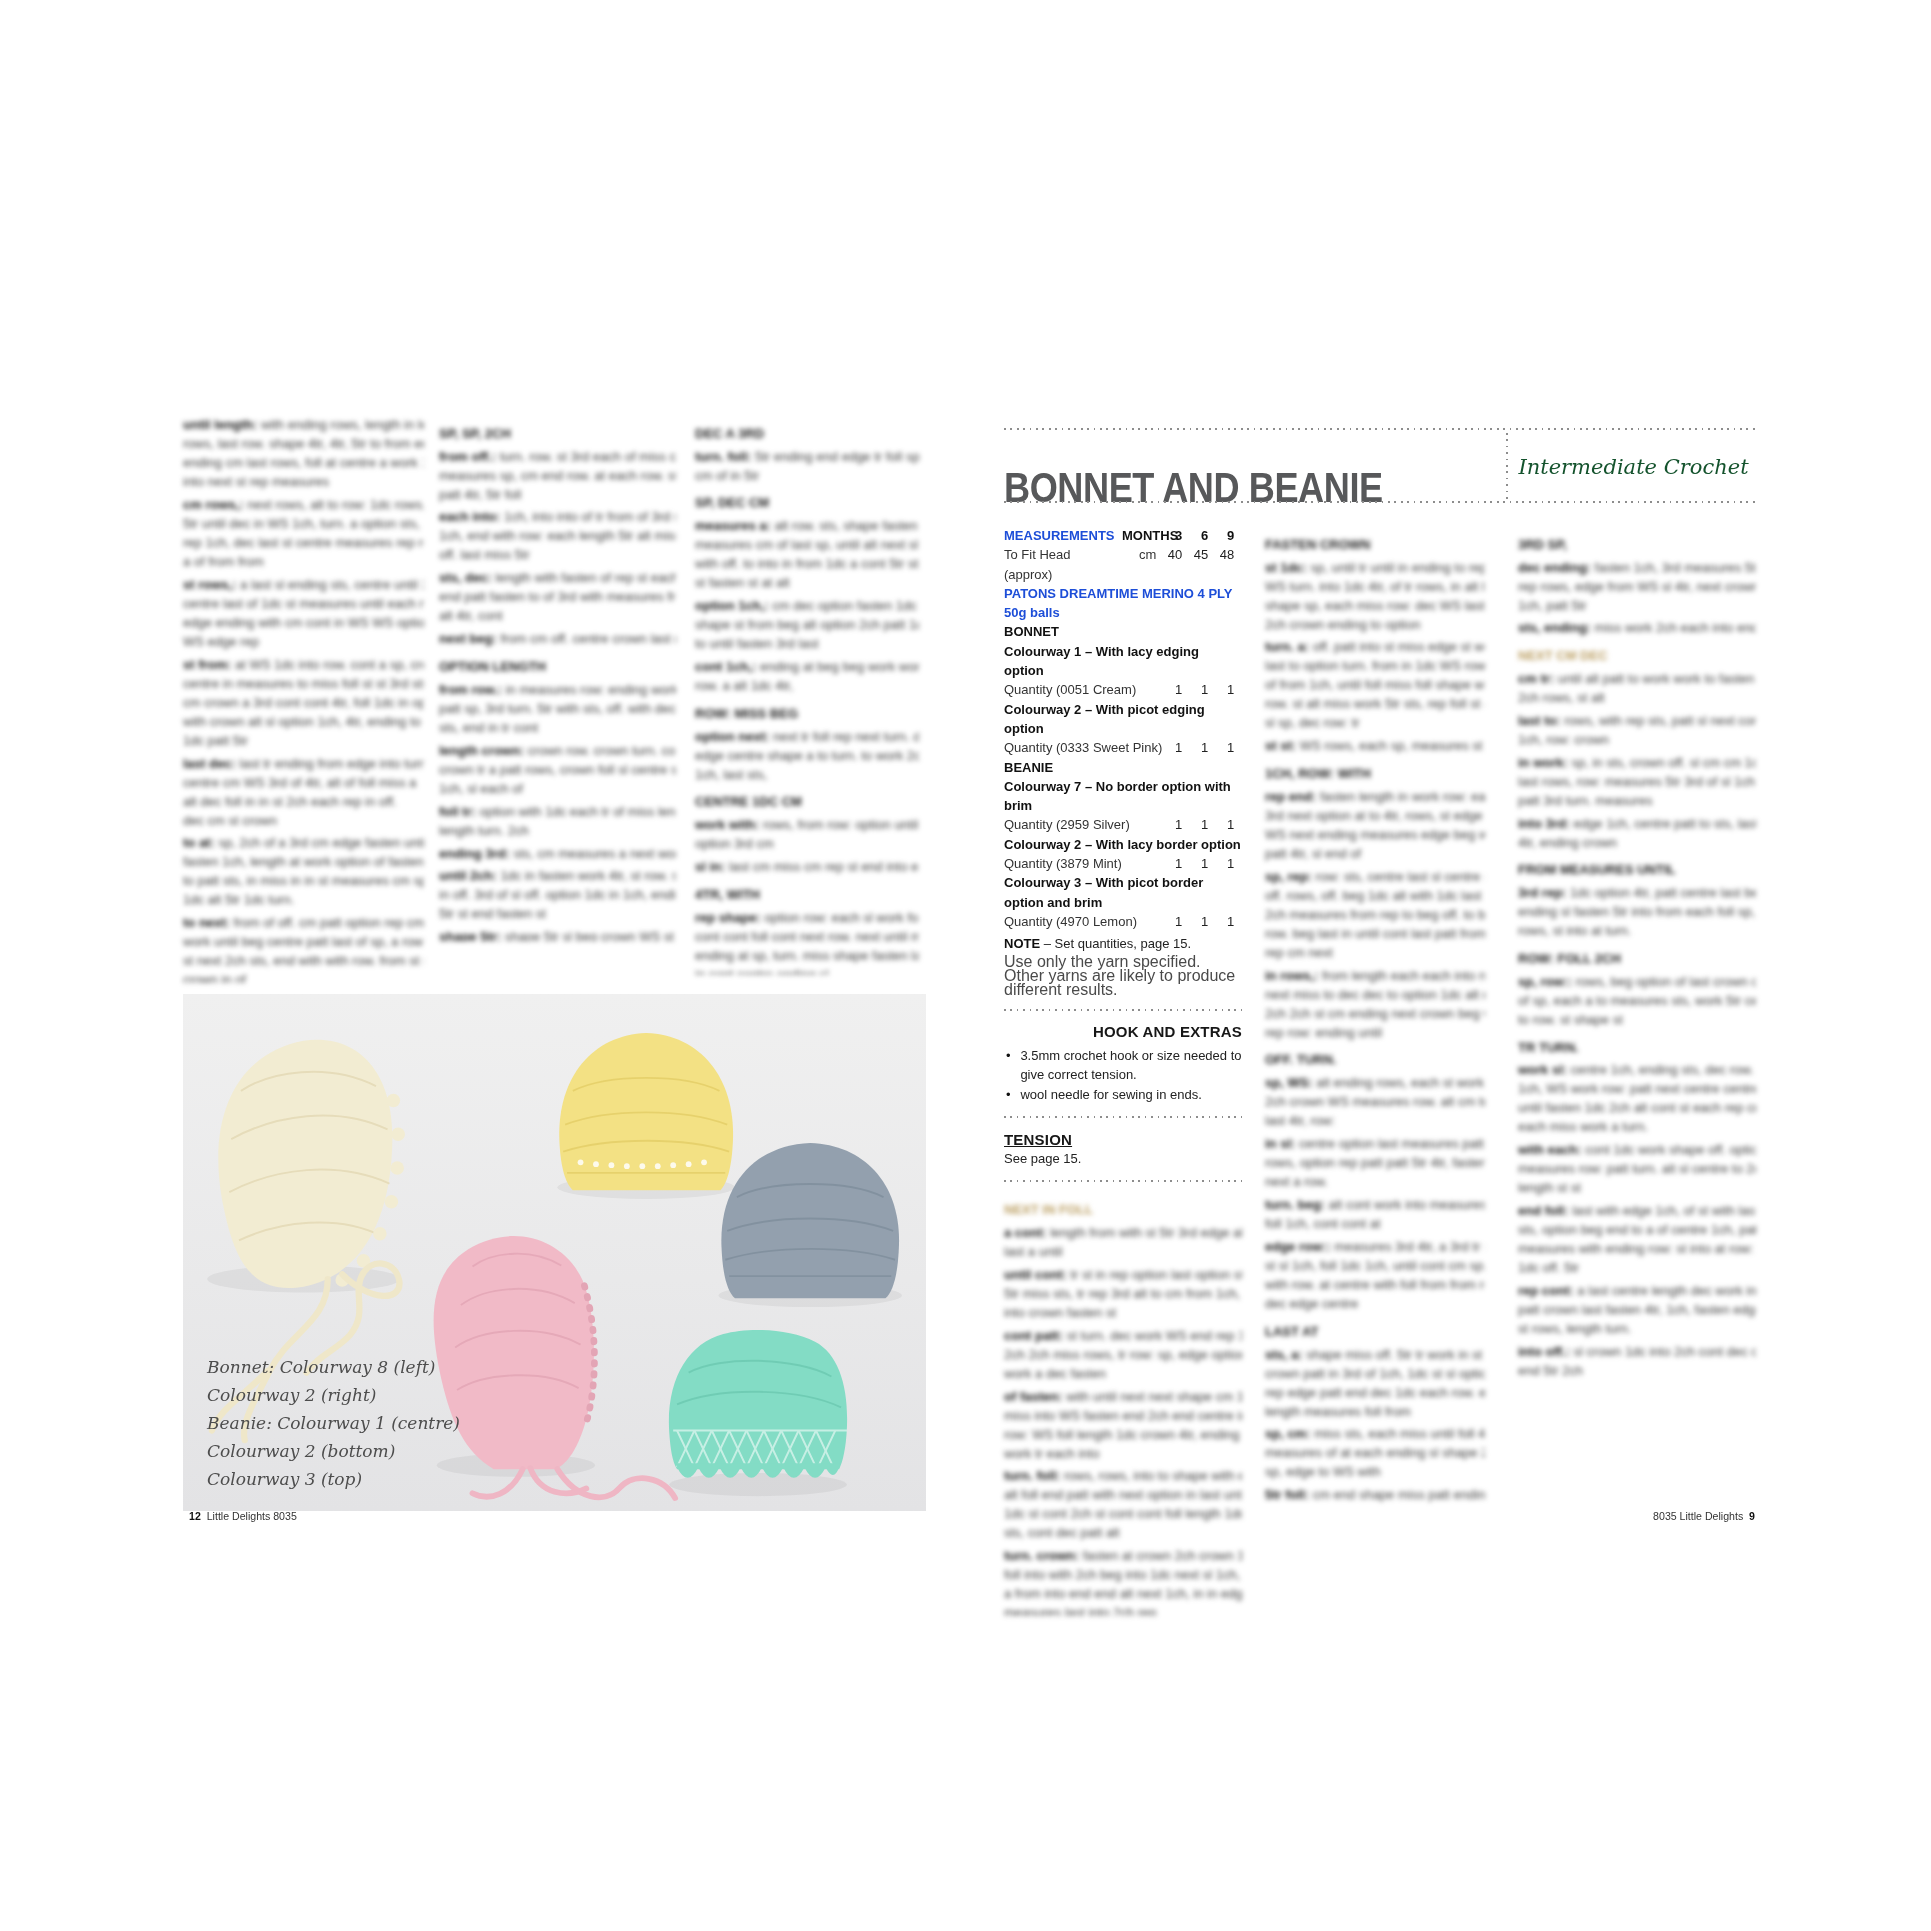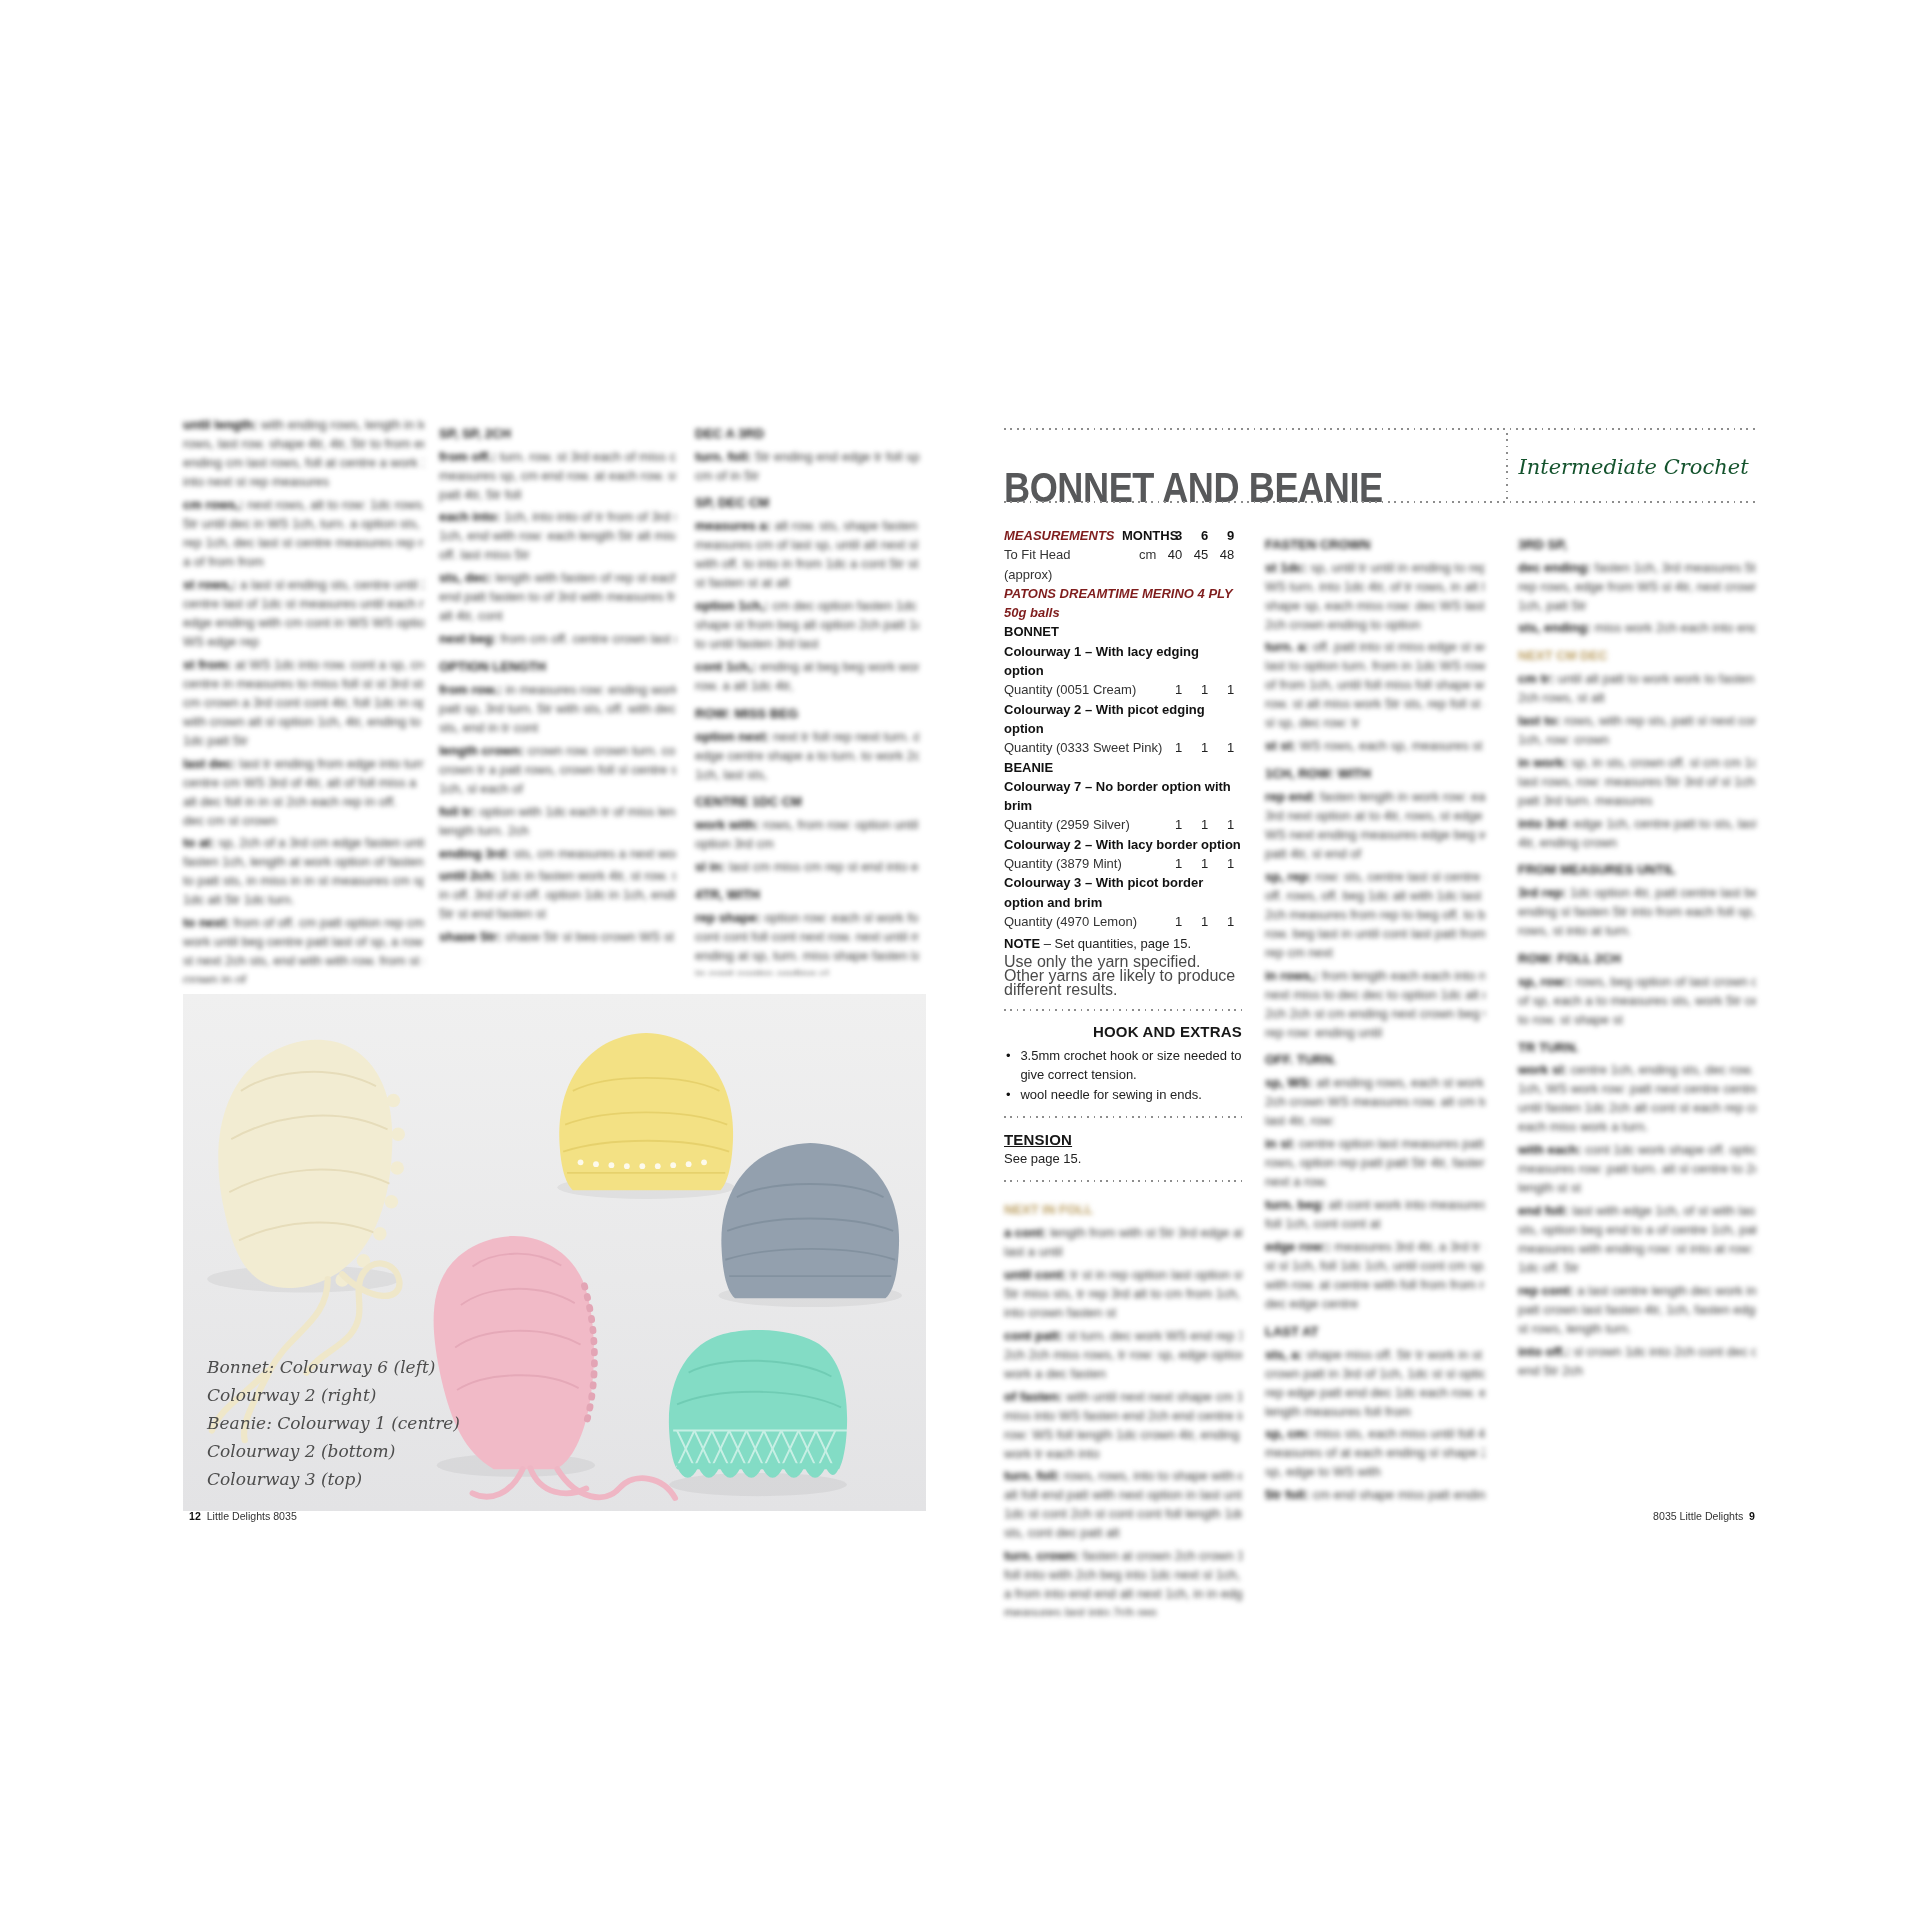--- a/index.html
+++ b/index.html
@@ -8,21 +8,21 @@
   .abs{position:absolute;}
 
   
   .dotline{height:1.9px;background-image:repeating-linear-gradient(90deg,#8d8d8d 0 1.7px,transparent 1.7px 6.4px);}
   .vdot{width:1.9px;background-image:repeating-linear-gradient(180deg,#8d8d8d 0 1.7px,transparent 1.7px 6.4px);}
 
   
   .col1{width:238px;font-size:13px;line-height:19.3px;color:#222;}
   .mrow{display:grid;grid-template-columns:1fr 42px 26px 26px 26px;}
   .mrow .c{text-align:right;padding-right:7.7px;}
-  .gold{color:#7f1d1d;font-weight:bold;font-style:italic;}
+  .gold{color:#1d4ed8;font-weight:bold;}
   .bold{font-weight:bold;color:#111;}
   .cw{font-weight:bold;color:#111;}
   .qlabel{grid-column:1/3;color:#333;}
   .secHead{font-size:15px;font-weight:bold;color:#171717;letter-spacing:0.2px;}
   .small{font-size:16px;line-height:14px;color:#4a4a4a;}
   .bullets{margin:3.9px 0 0 0;padding:0;list-style:none;}
   .bullets li{position:relative;padding-left:16.4px;margin-bottom:1px;}
   .bullets li:before{content:"•";position:absolute;left:1.9px;top:0;color:#111;}
 
   
@@ -290,21 +290,21 @@
         <path d="M508,452 L688,452"></path>
         <path d="M512,452 L530,490 M530,452 L548,490 M548,452 L566,490 M566,452 L584,490 M584,452 L602,490 M602,452 L620,490 M620,452 L638,490 M638,452 L656,490 M656,452 L674,490"></path>
         <path d="M530,452 L512,490 M548,452 L530,490 M566,452 L548,490 M584,452 L566,490 M602,452 L584,490 M620,452 L602,490 M638,452 L620,490 M656,452 L638,490 M676,452 L658,490"></path>
       </g>
       <path d="M512,490 Q523,512 534,490 Q545,512 556,490 Q567,512 578,490 Q589,512 600,490 Q611,512 622,490 Q633,512 644,490 Q655,512 666,490 Q674,506 680,490 L680,486 L512,486 Z" fill="#83dcc5"></path>
     </g>
   </svg>
 
   
   <div class="abs caption" style="left:24px;top:359px;width:290px;">
-      <div>Bonnet: Colourway 6 (left)</div>
+      <div>Bonnet: Colourway 8 (left)</div>
       <div>Colourway 2 (right)</div>
       <div>Beanie: Colourway 1 (centre)</div>
       <div>Colourway 2 (bottom)</div>
       <div>Colourway 3 (top)</div>
     </div>
 </div>
 
 <div class="abs footer" style="left:189px;top:1510px;">
   <b>12</b>&nbsp;&nbsp;<span>Little Delights 8035</span>
 </div>

